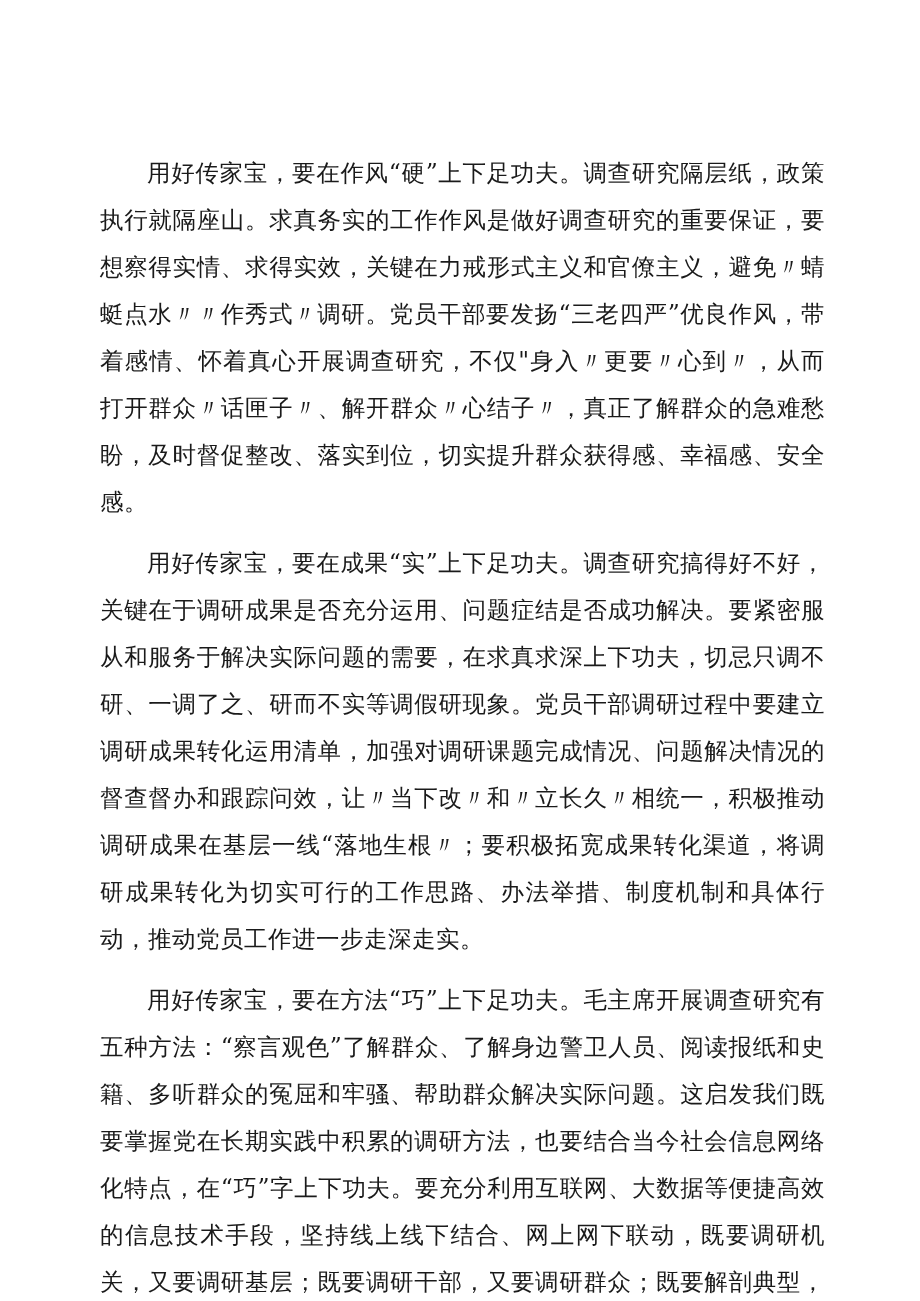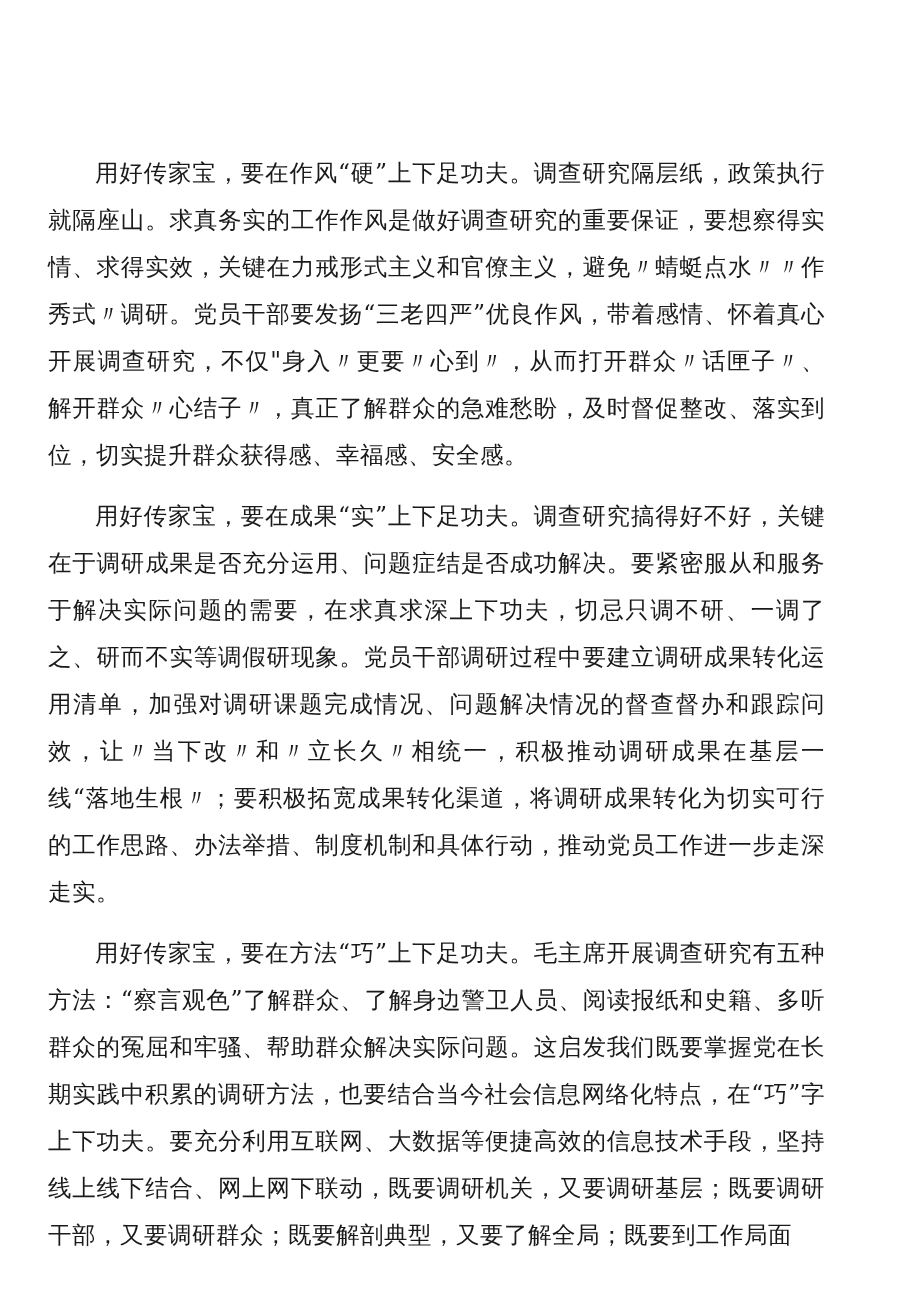--- a/index.html
+++ b/index.html
@@ -12,21 +12,21 @@
     height: 1301px;
     font-family: "DejaVu Serif", "Liberation Serif", serif;
     color: #1b1b1b;
     overflow: hidden;
   }
   .page {
     position: relative;
     width: 920px;
     height: 1301px;
     box-sizing: border-box;
-    padding: 150px 95px 60px 48px;
+    padding: 150px 95px 60px 100px;
     background: #ffffff;
   }
   .doc-body {
     display: block;
   }
   .para {
     margin: 0 0 14px 0;
     font-size: 23.5px;
     line-height: 47px;
     text-align: justify;

